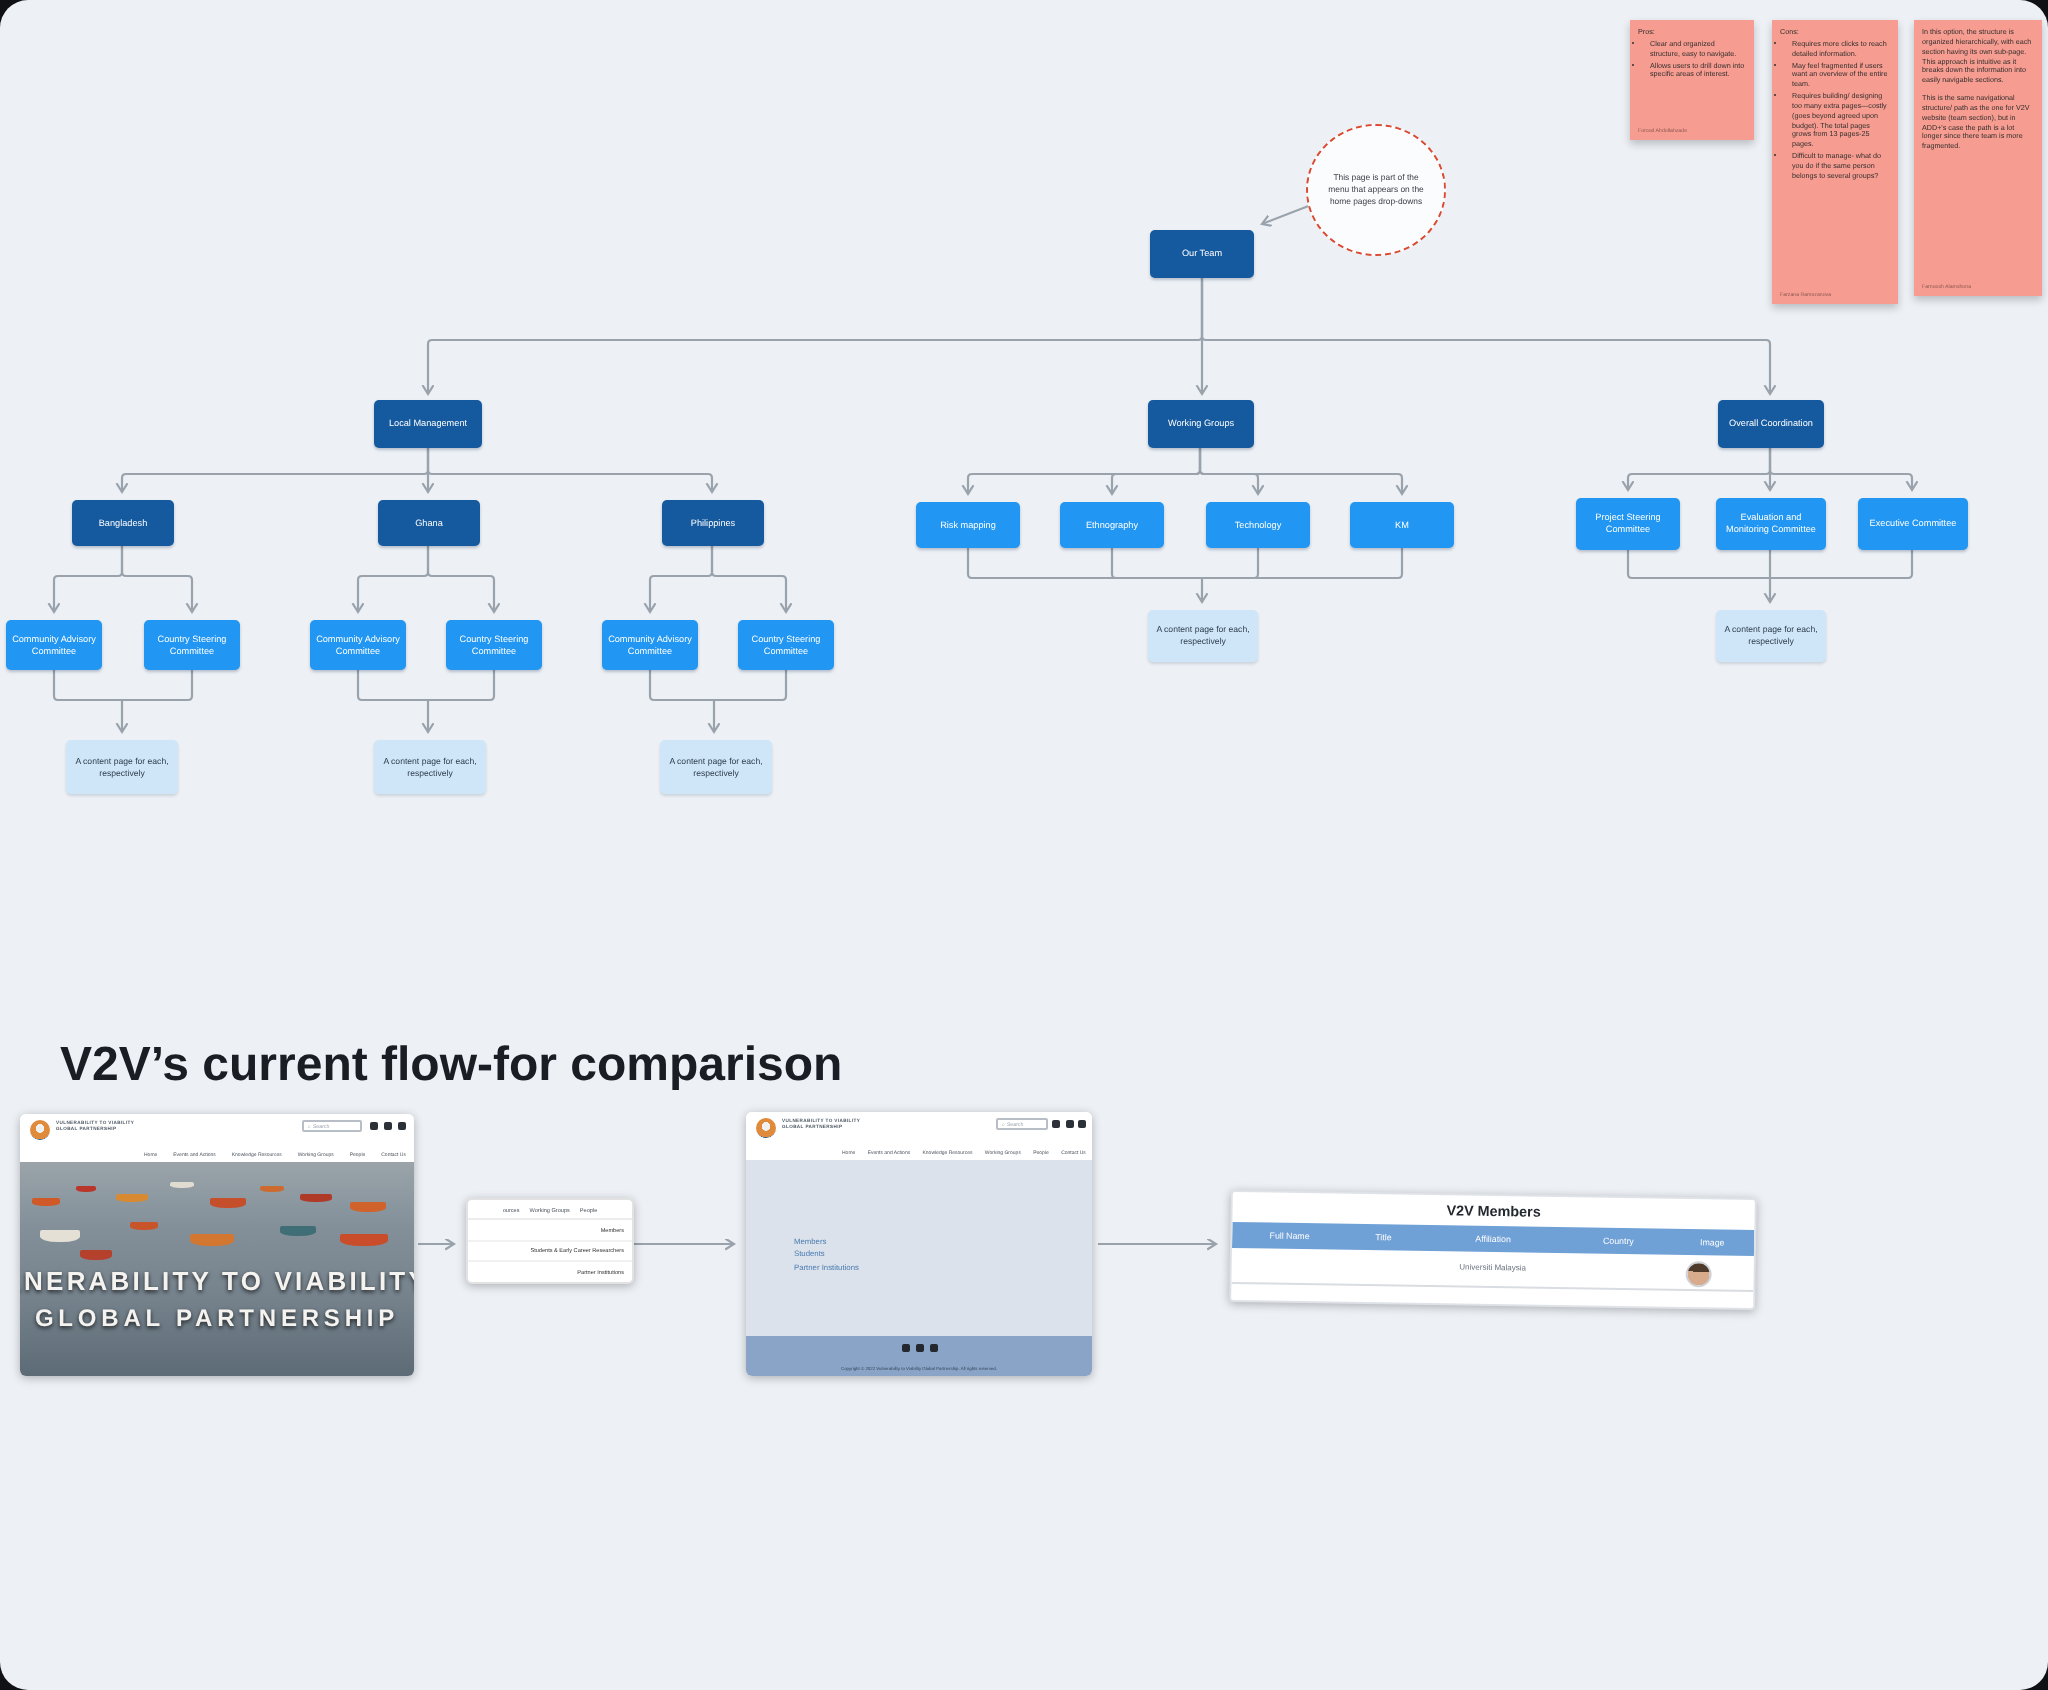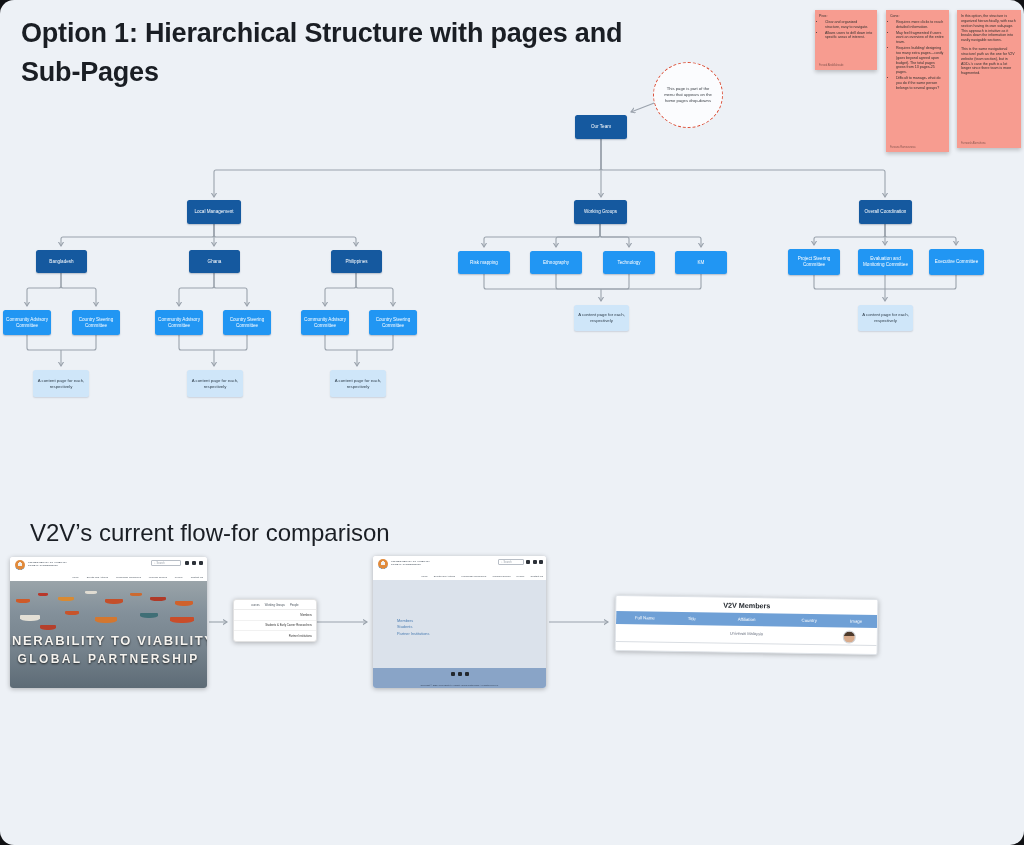--- a/index.html
+++ b/index.html
@@ -1,20 +1,20 @@
 <!DOCTYPE html>
 <html><head>
 <meta charset="utf-8">
 <style>
   html,body{margin:0;padding:0;background:#101114;}
   .canvas{position:relative;width:1024px;height:845px;background:#edf1f6;border-radius:14px;
           overflow:hidden;font-family:"Liberation Sans",sans-serif;}
   .h1{position:absolute;left:21px;top:14px;font-size:27px;line-height:39px;font-weight:700;
       color:#1a1e24;letter-spacing:-0.2px;}
-  .h2{position:absolute;left:30px;top:519px;font-size:24px;font-weight:400;color:#1a1e24;}
+  .h2{position:absolute;left:30px;top:519px;font-size:24px;font-weight:700;color:#1a1e24;}
 
   
   svg.wires{position:absolute;left:0;top:0;pointer-events:none;}
 
   
   .node{position:absolute;display:flex;align-items:center;justify-content:center;text-align:center;
         color:#fff;border-radius:2.5px;font-size:4.6px;line-height:1.25;padding:1px 2px;
         box-sizing:border-box;box-shadow:0 1px 1.5px rgba(20,40,70,.25);}
   .node.dark{background:#15599f;}
   .node.lt{background:#2196f3;}
@@ -81,24 +81,20 @@
   .vrow{position:relative;height:17px;border-bottom:1px solid #d9dde2;}
   .vaff{position:absolute;left:36%;width:28%;top:5px;text-align:center;font-size:4px;color:#6b7280;}
   .avatar{position:absolute;left:calc(84% + 8px);top:2.5px;width:11px;height:11px;border-radius:50%;
           background:linear-gradient(180deg,#4e3a2b 0 38%,#d8ab8c 38% 100%);border:0.5px solid #cfd3d8;}
 </style>
 </head>
 <body>
 
 <div class="canvas">
 
-  <div class="h1">
-    <div>Option 1: Hierarchical Structure with pages and</div>
-    <div>Sub-Pages</div>
-  </div>
   <div class="h2">V2V’s current flow-for comparison</div>
 
   <svg class="wires" width="1024" height="845">
     <defs>
       <marker id="arw" markerWidth="6" markerHeight="6" refX="4" refY="2.5" orient="auto">
         <path d="M0,0 L4,2.5 L0,5" fill="none" stroke="#9aa2ac" stroke-width="1"></path>
       </marker>
     </defs>
     <g stroke="#9aa2ac" stroke-width="1.1" fill="none">
 

